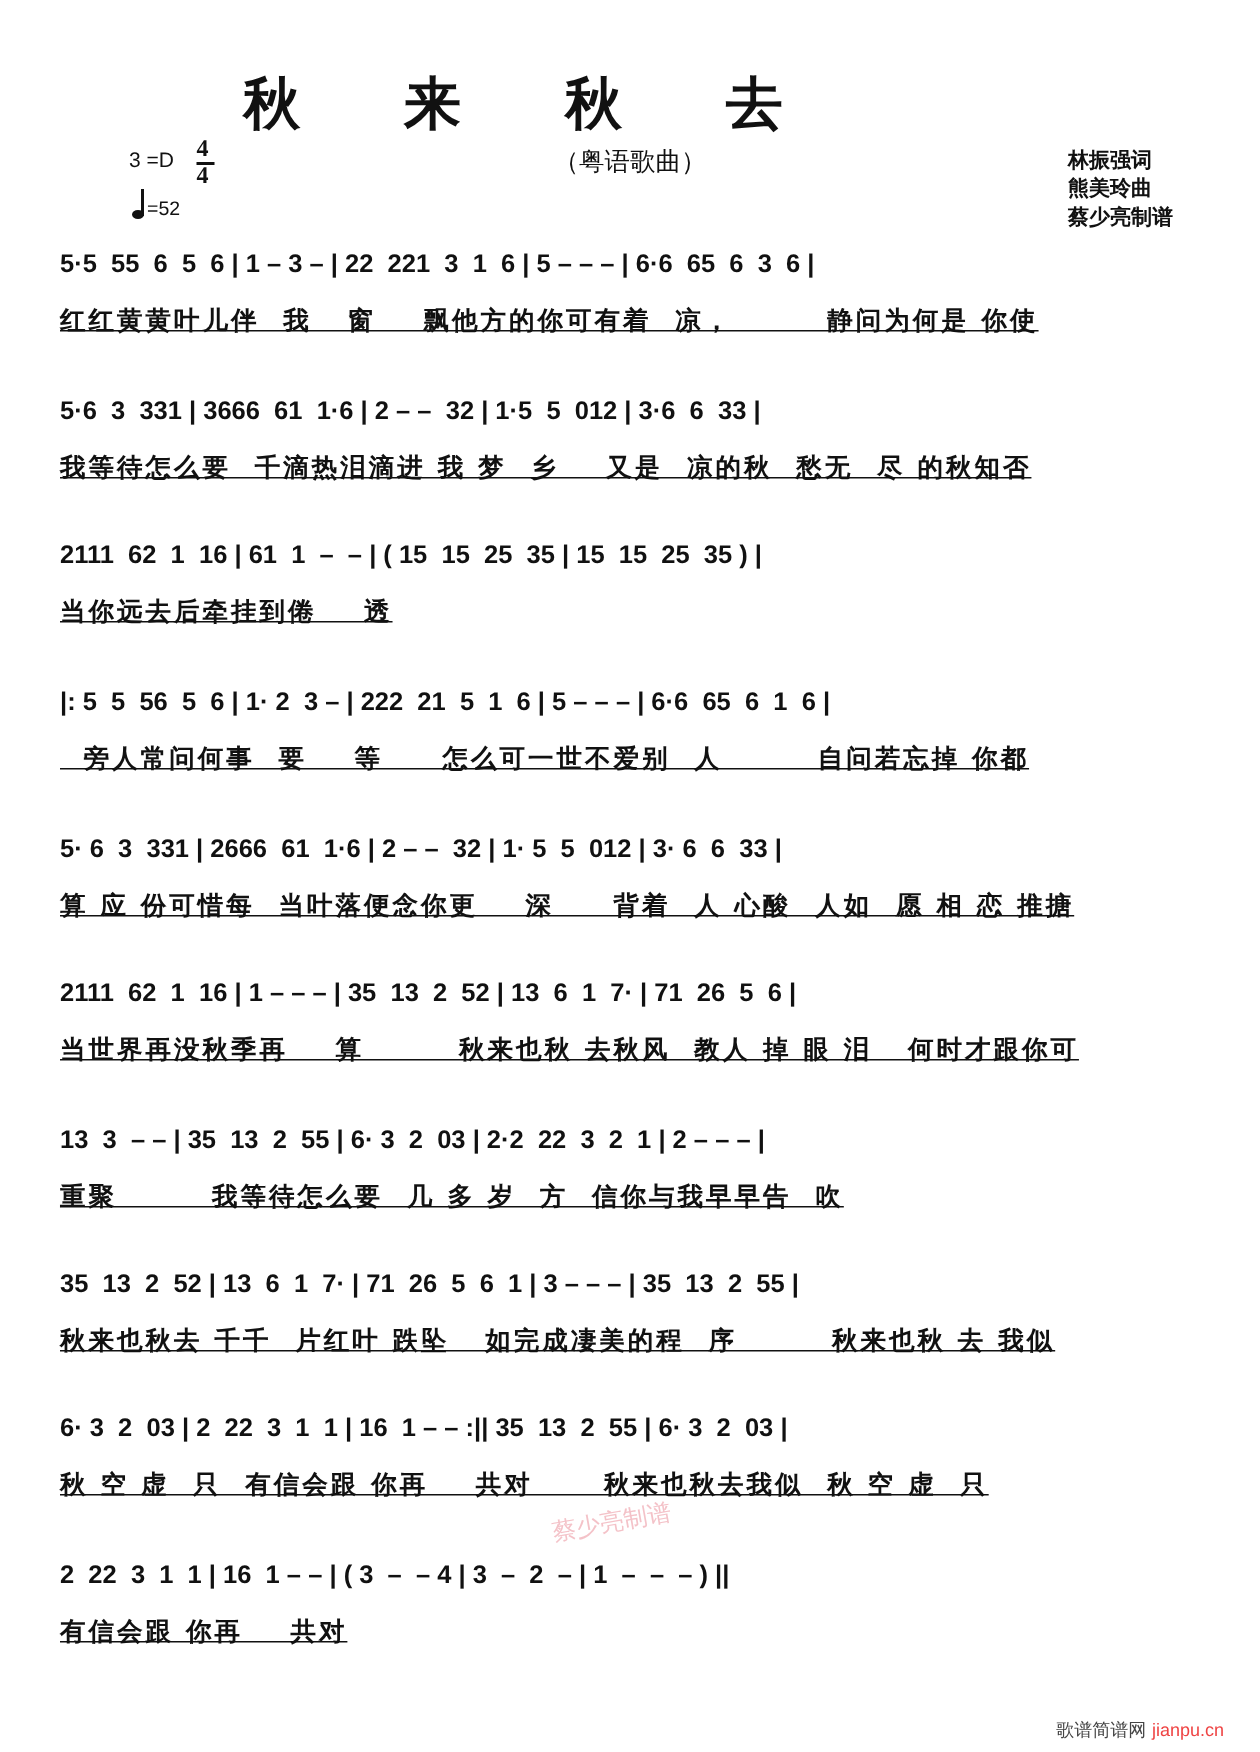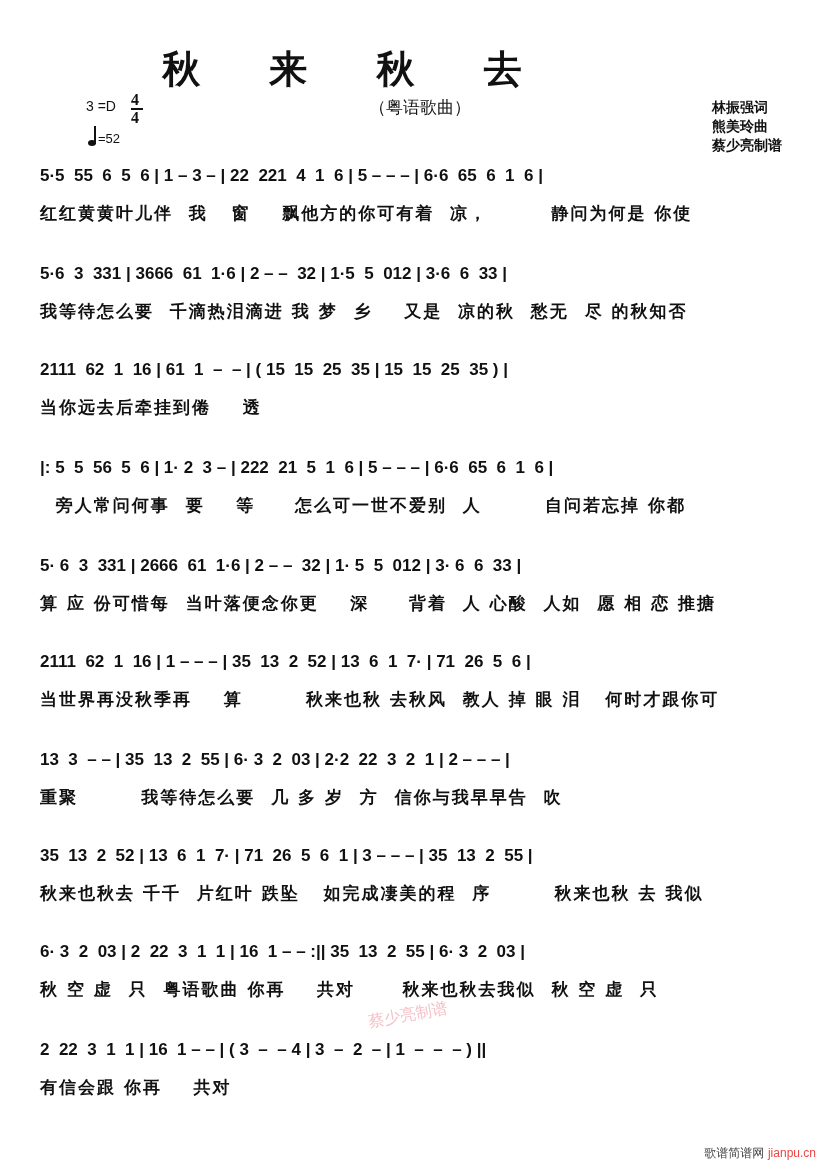--- a/index.html
+++ b/index.html
@@ -15,21 +15,21 @@
            font-family: "Liberation Serif", serif; line-height: 14px; }
   .meter .line { display:block; border-top: 2px solid #111; width: 12px; margin: 1px 0; }
   .tempo { position: absolute; left: 88px; top: 126px; font-size: 13px; font-family: "Liberation Sans", sans-serif; }
   .tempo .note { display:inline-block; position: relative; width: 10px; height: 20px; vertical-align: bottom; }
   .tempo .note .stem { position:absolute; left: 6px; top: 0; width: 2px; height: 18px; background:#111; }
   .tempo .note .head { position:absolute; left: 0; top: 14px; width: 8px; height: 6px; background:#111; border-radius: 50%; }
   .credits { position: absolute; right: 58px; top: 82px; text-align: left; font-size: 14px; font-weight: bold; line-height: 19px; margin-top: 16px; }
   .row { position: absolute; left: 40px; width: 760px; }
   .notes { position: absolute; top: 0; left: 0; height: 26px; font-family: "Liberation Sans", sans-serif;
            font-weight: bold; font-size: 17px; white-space: pre; }
-  .lyrics { position: absolute; top: 36px; left: 0; font-size: 17px; font-weight: bold; white-space: pre; letter-spacing: 2px; }
+  .lyrics { position: absolute; top: 36px; left: 0; font-size: 17px; font-weight: bold; white-space: pre; letter-spacing: 2px; text-decoration: underline; }
   .watermark { position: absolute; left: 368px; top: 1005px; font-size: 16px; color: #f4c2c8;
                transform: rotate(-10deg); font-family: "DejaVu Serif", serif; }
   .footer { position: absolute; right: 24px; bottom: 6px; font-size: 12px; color: #444; }
   .footer .site { color: #ef4444; font-family: "Liberation Sans", sans-serif; }
 </style>
 </head>
 <body>
 
 <div class="title">秋 来 秋 去</div>
 <div class="subtitle">（粤语歌曲）</div>
@@ -44,21 +44,21 @@
   <span class="note"><span class="stem"></span><span class="head"></span></span><span>=52</span>
 </div>
 
 <div class="credits">
   <div>林振强词</div>
   <div>熊美玲曲</div>
   <div>蔡少亮制谱</div>
 </div>
 
 <div class="row" style="top:166px">
-  <div class="notes">5·5  55  6  5  6 | 1 – 3 – | 22  221  4  1  6 | 5 – – – | 6·6  65  6  1  6 |</div>
+  <div class="notes">5·5  55  6  5  6 | 1 – 3 – | 22  221  3  1  6 | 5 – – – | 6·6  65  6  3  6 |</div>
   <div class="lyrics">红红黄黄叶儿伴  我   窗    飘他方的你可有着  凉，        静问为何是 你使</div>
 </div>
 <div class="row" style="top:264px">
   <div class="notes">5·6  3  331 | 3666  61  1·6 | 2 – –  32 | 1·5  5  012 | 3·6  6  33 |</div>
   <div class="lyrics">我等待怎么要  千滴热泪滴进 我 梦  乡    又是  凉的秋  愁无  尽 的秋知否</div>
 </div>
 <div class="row" style="top:360px">
   <div class="notes">2111  62  1  16 | 61  1  –  – | ( 15  15  25  35 | 15  15  25  35 ) |</div>
   <div class="lyrics">当你远去后牵挂到倦    透</div>
 </div>
@@ -77,21 +77,21 @@
 <div class="row" style="top:750px">
   <div class="notes">13  3  – – | 35  13  2  55 | 6· 3  2  03 | 2·2  22  3  2  1 | 2 – – – |</div>
   <div class="lyrics">重聚        我等待怎么要  几 多 岁  方  信你与我早早告  吹</div>
 </div>
 <div class="row" style="top:846px">
   <div class="notes">35  13  2  52 | 13  6  1  7· | 71  26  5  6  1 | 3 – – – | 35  13  2  55 |</div>
   <div class="lyrics">秋来也秋去 千千  片红叶 跌坠   如完成凄美的程  序        秋来也秋 去 我似</div>
 </div>
 <div class="row" style="top:942px">
   <div class="notes">6· 3  2  03 | 2  22  3  1  1 | 16  1 – – :|| 35  13  2  55 | 6· 3  2  03 |</div>
-  <div class="lyrics">秋 空 虚  只  粤语歌曲 你再    共对      秋来也秋去我似  秋 空 虚  只</div>
+  <div class="lyrics">秋 空 虚  只  有信会跟 你再    共对      秋来也秋去我似  秋 空 虚  只</div>
 </div>
 <div class="row" style="top:1040px">
   <div class="notes">2  22  3  1  1 | 16  1 – – | ( 3  –  – 4 | 3  –  2  – | 1  –  –  – ) ||</div>
   <div class="lyrics">有信会跟 你再    共对</div>
 </div>
 
 <div class="watermark">蔡少亮制谱</div>
 
 <div class="footer">
   <span>歌谱简谱网</span>

